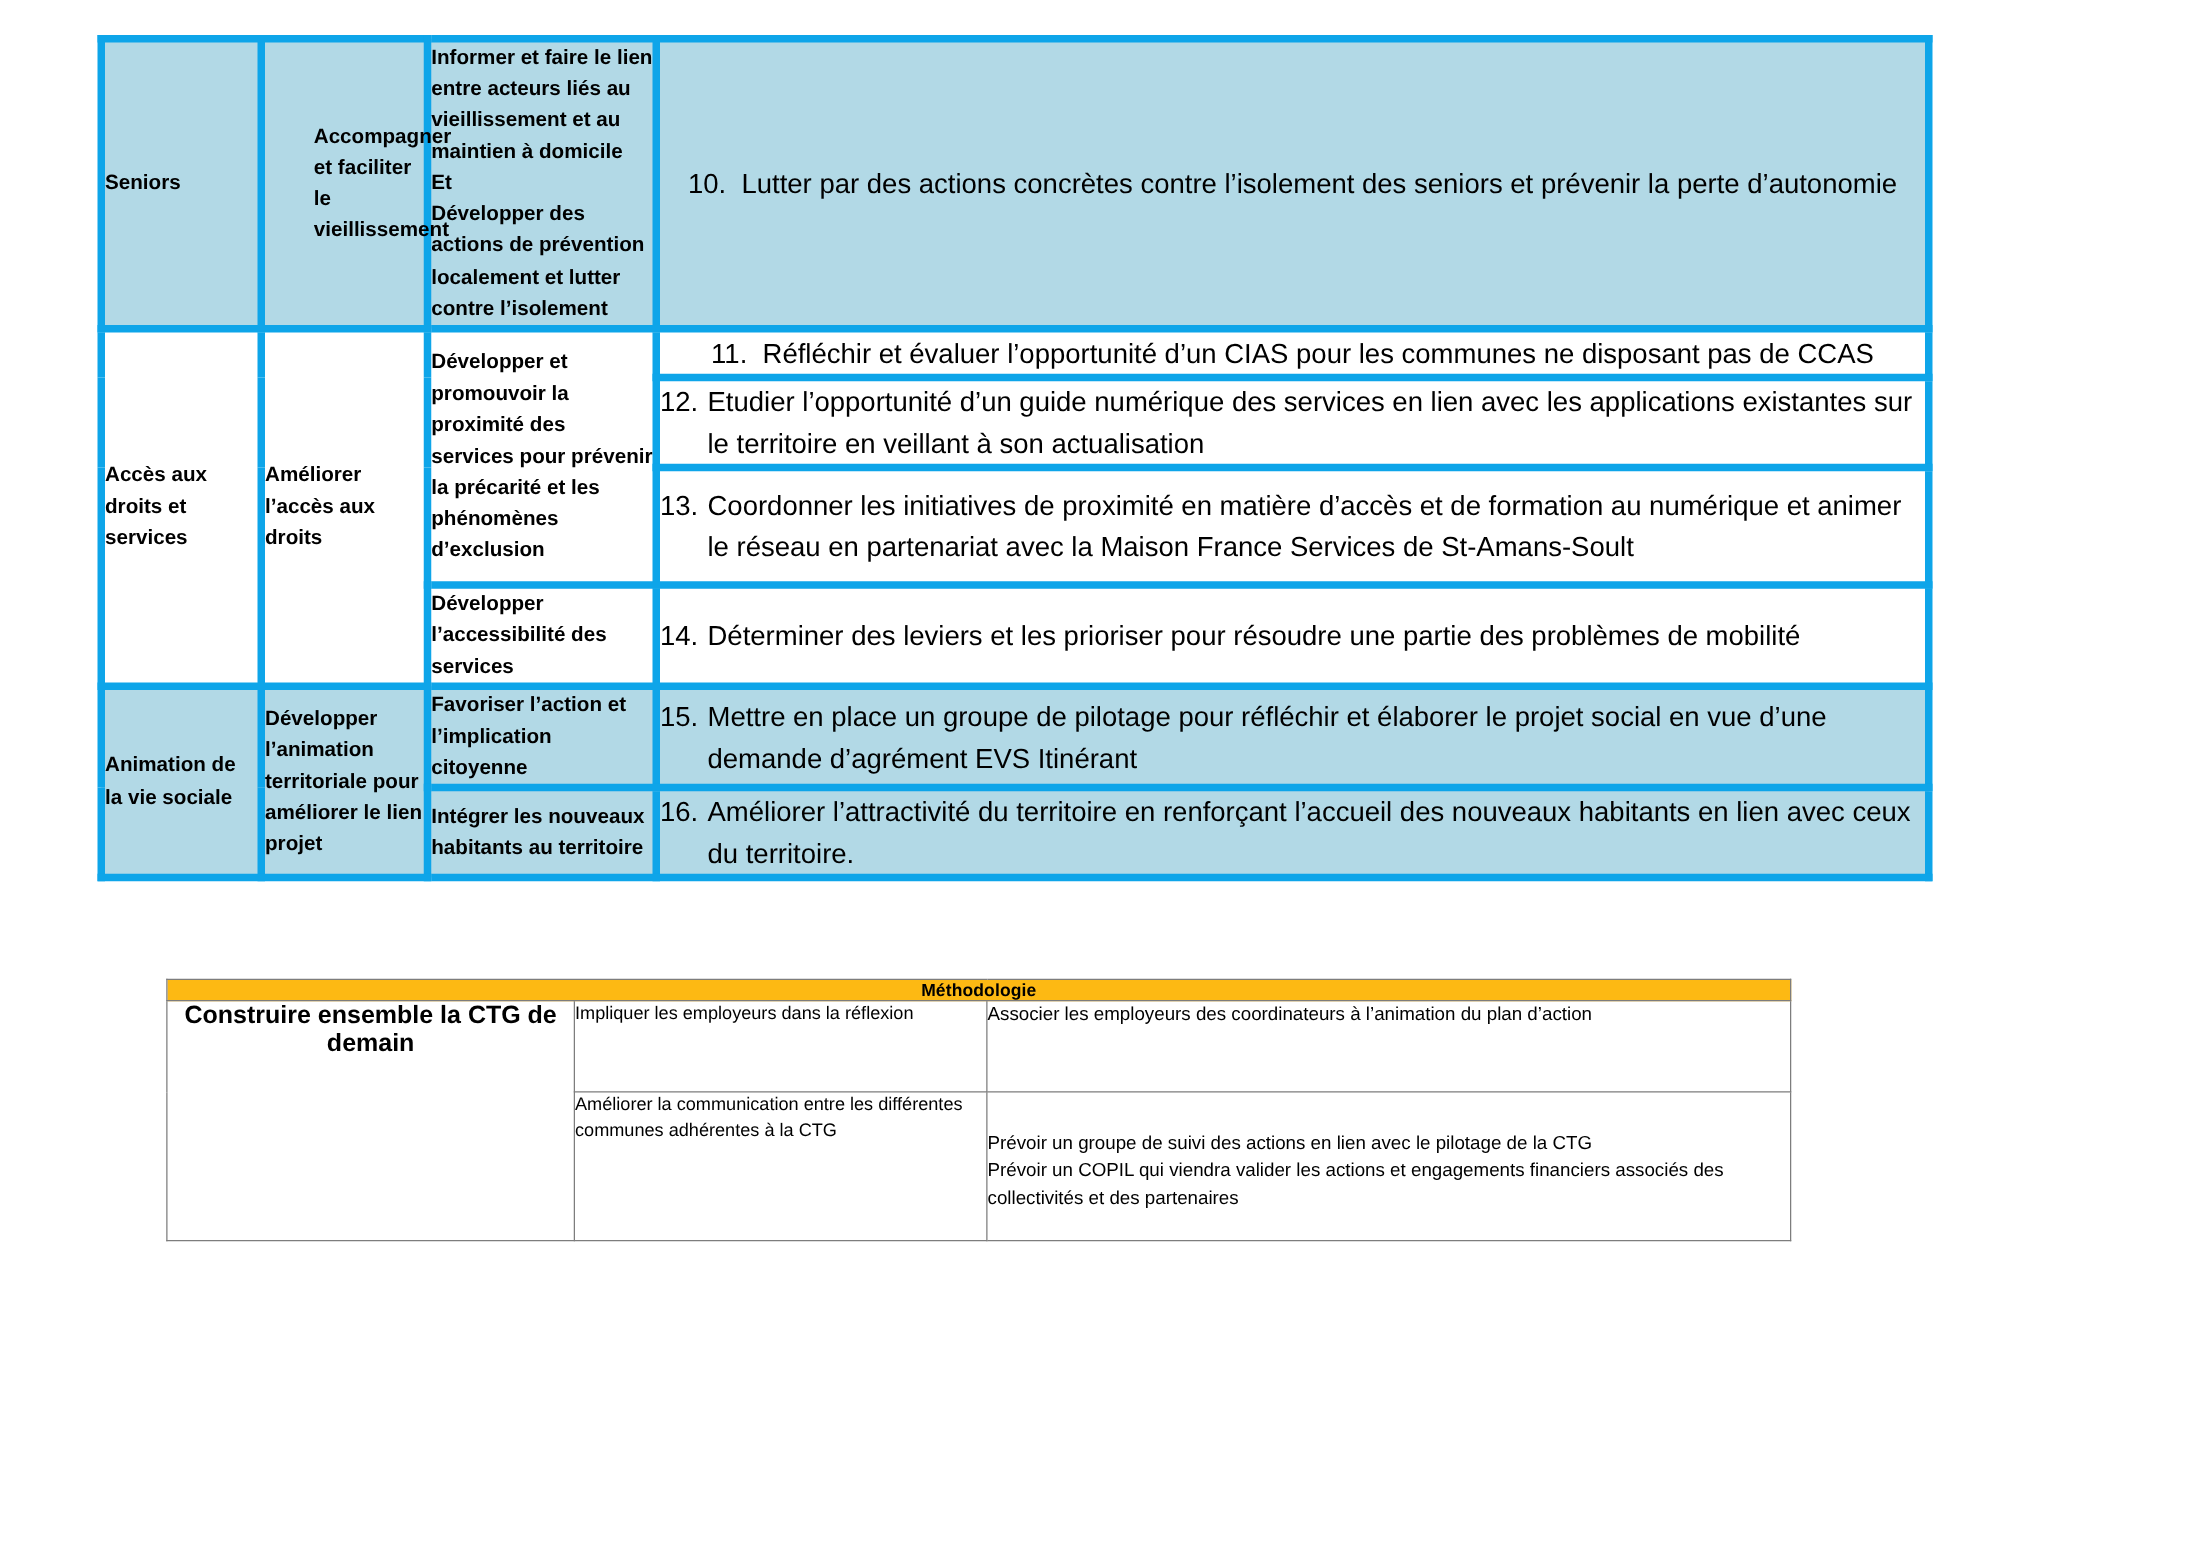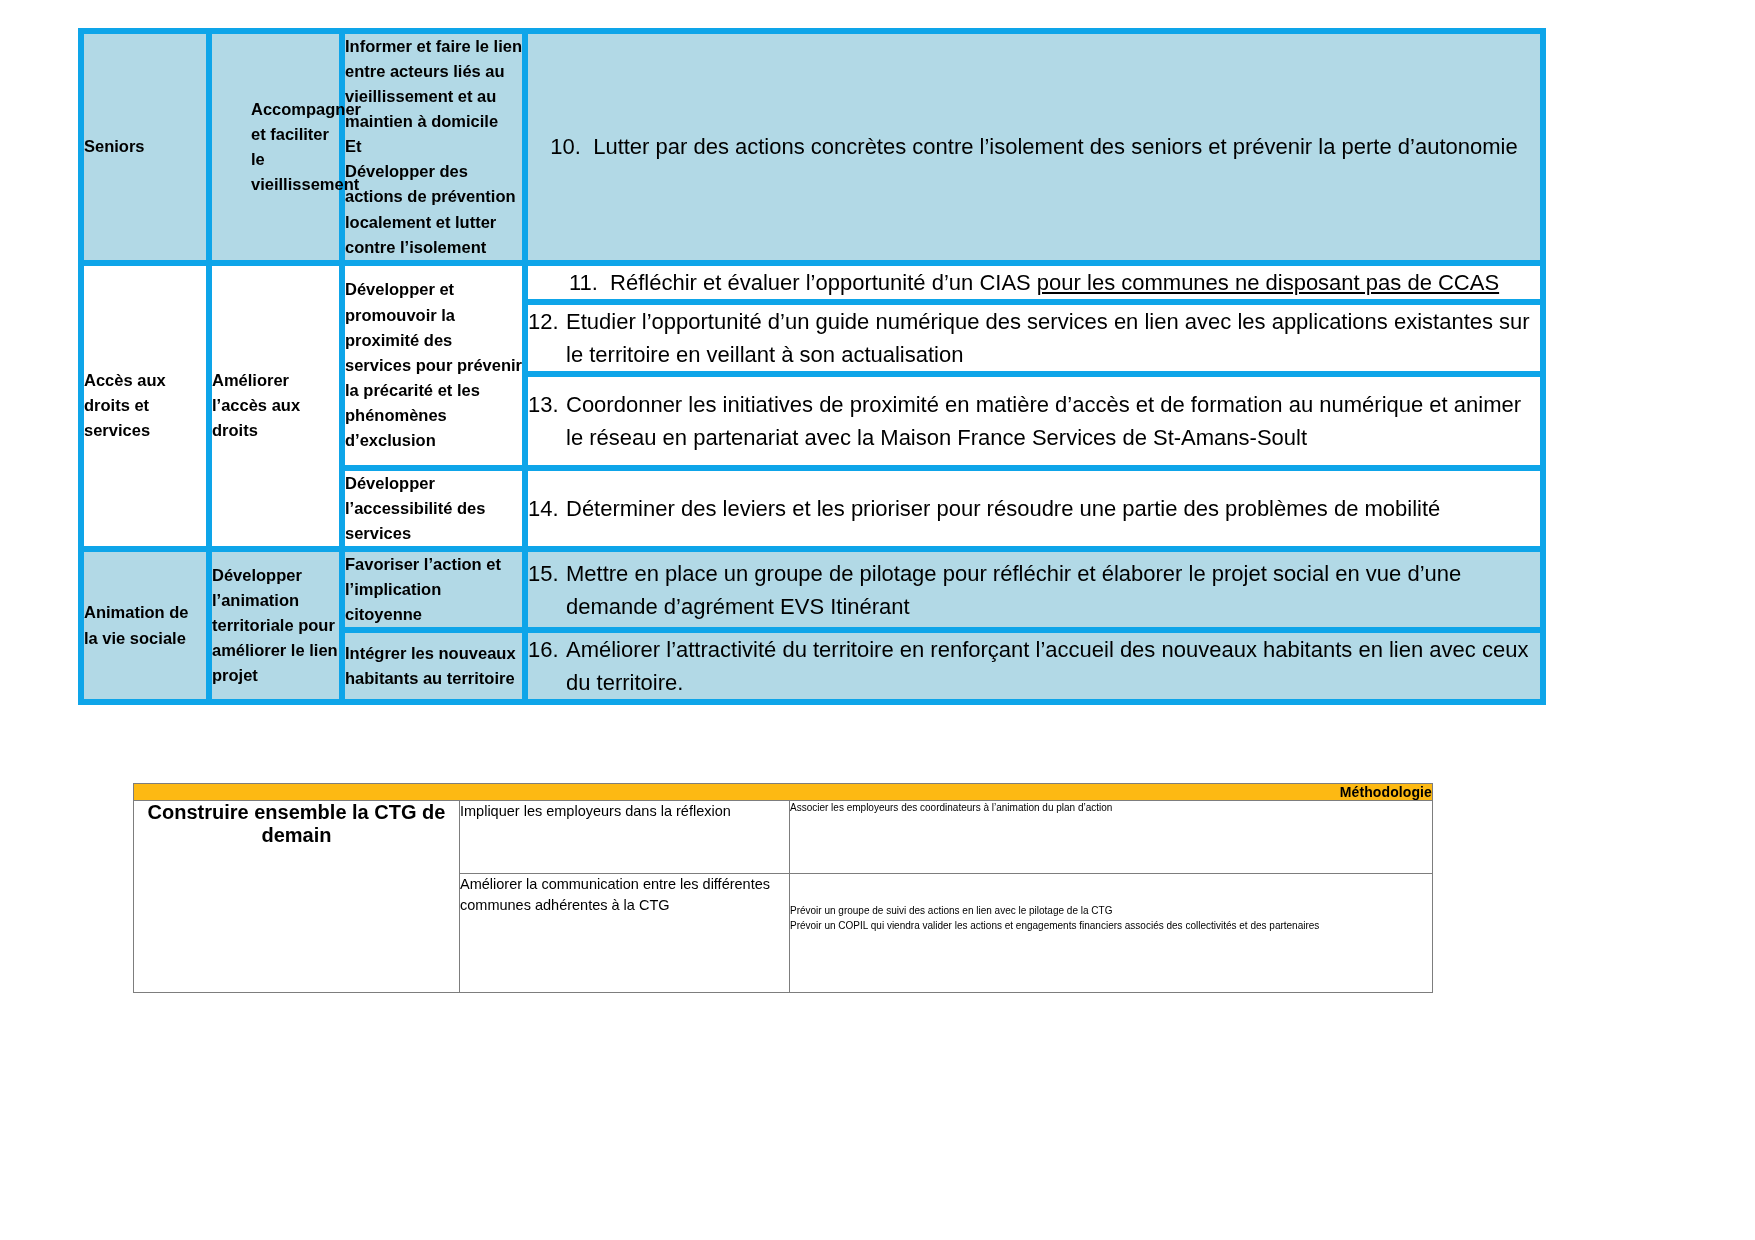--- a/index.html
+++ b/index.html
@@ -58,21 +58,21 @@
     display: block;
     padding-left: 38px;
     text-indent: -38px;
   }
   .num-hang .num {
     display: inline-block;
     width: 38px;
     text-indent: 0;
   }
   .centeredline { text-align: center; }
-  .u-line { text-decoration: underline; }
+  .u-line { }
 
   
   #metho-table-wrap {
     position: absolute;
     left: 133px;
     top: 783px;
     width: 1299px;
   }
   table.metho {
     border-collapse: collapse;
@@ -84,42 +84,42 @@
     vertical-align: top;
     padding: 0;
   }
   .m-c1 { width: 326px; }
   .m-c2 { width: 330px; }
   .m-c3 { width: 643px; }
 
   td.metho-head {
     background: #fdb913;
     border: 1px solid #7a6110;
-    text-align: right;
+    text-align: center;
     font-weight: bold;
     font-size: 14px;
     padding: 3px 0 4px 0;
     letter-spacing: .1px;
   }
   .m-left {
     font-weight: bold;
     font-size: 20px;
     padding: 8px 10px 8px 12px;
     vertical-align: middle;
     text-align: center;
   }
   .m-mid {
     font-weight: normal;
     font-size: 14.5px;
     line-height: 1.42;
     padding: 7px 8px 7px 8px;
   }
   .m-right {
     font-weight: normal;
-    font-size: 10px;
+    font-size: 15px;
     line-height: 1.45;
     padding: 7px 10px 7px 10px;
   }
   .m-right.bottom-offset { padding-top: 30px; }
 </style>
 </head>
 <body>
 
 <div id="axes-table-wrap">
   <table class="axes">

